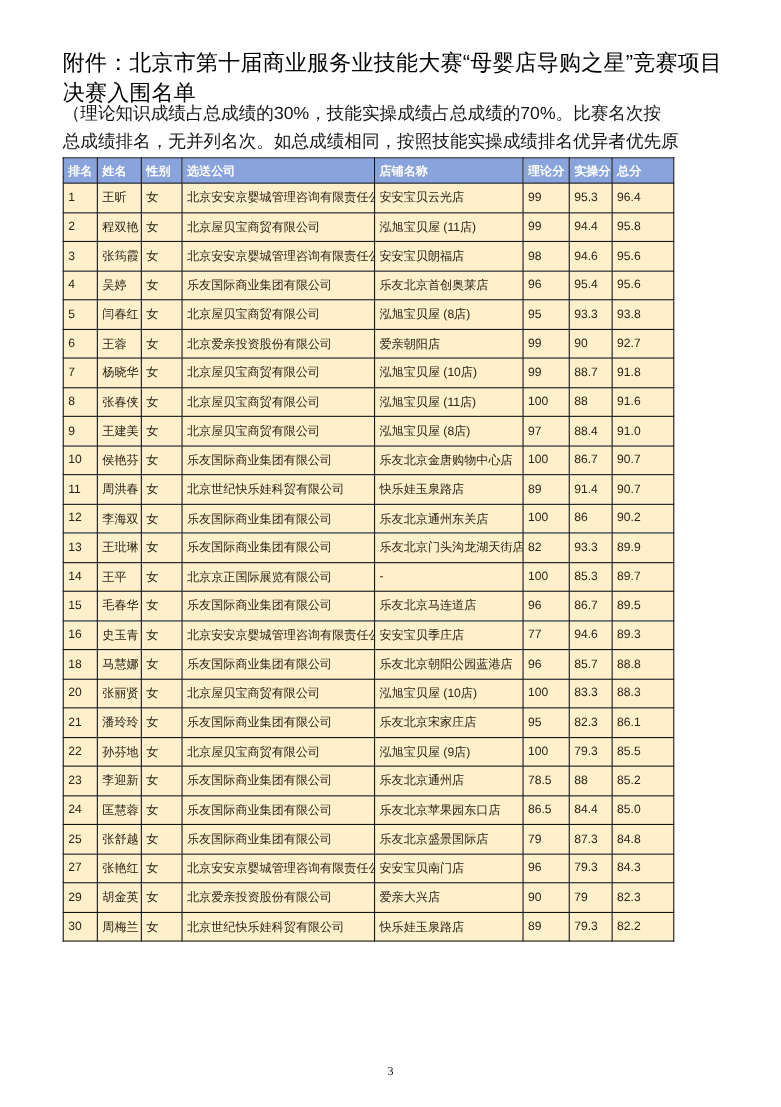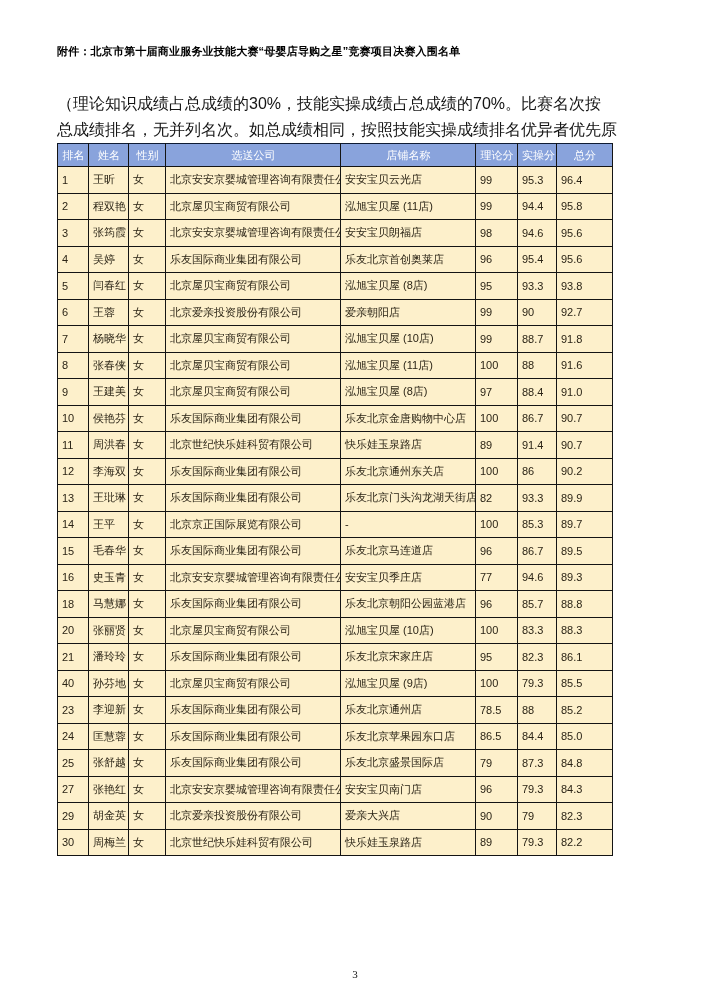--- a/index.html
+++ b/index.html
@@ -14,22 +14,22 @@
     background: #ffffff;
     font-family: "Liberation Sans", sans-serif;
     color: #1a1a1a;
     overflow: hidden;
   }
   .doc-title {
     position: absolute;
     left: 57px;
     top: 44px;
     width: 600px;
-    font-size: 11px;
-    font-weight: bold;
+    font-size: 20px;
+    font-weight: normal;
     color: #000000;
     letter-spacing: 0.2px;
   }
   .doc-note {
     position: absolute;
     left: 57px;
     top: 72px;
     width: 560px;
     font-size: 16px;
     line-height: 26px;
@@ -49,24 +49,23 @@
     border: 1.6px solid #141414;
     padding: 1px 3px 1px 4px;
     text-align: left;
     vertical-align: middle;
     overflow: hidden;
     white-space: nowrap;
   }
   table.results thead th {
     background: #89a3dc;
     color: #ffffff;
-    font-weight: normal;
+    font-weight: bold;
     height: 20px;
     border-top-color: #0e1b33;
-    text-align: center;
   }
   table.results tbody td {
     background: #fdf0cb;
     color: #2b2416;
     height: 23.5px;
   }
   td.gender-light {
     font-family: "Liberation Serif", serif;
     font-weight: 400;
     color: #4a4336;
@@ -299,21 +298,21 @@
           <td>21</td>
           <td>潘玲玲</td>
           <td>女</td>
           <td>乐友国际商业集团有限公司</td>
           <td>乐友北京宋家庄店</td>
           <td>95</td>
           <td>82.3</td>
           <td>86.1</td>
         </tr>
         <tr>
-          <td>40</td>
+          <td>22</td>
           <td>孙芬地</td>
           <td>女</td>
           <td>北京屋贝宝商贸有限公司</td>
           <td>泓旭宝贝屋 (9店)</td>
           <td>100</td>
           <td>79.3</td>
           <td>85.5</td>
         </tr>
         <tr>
           <td>23</td>

